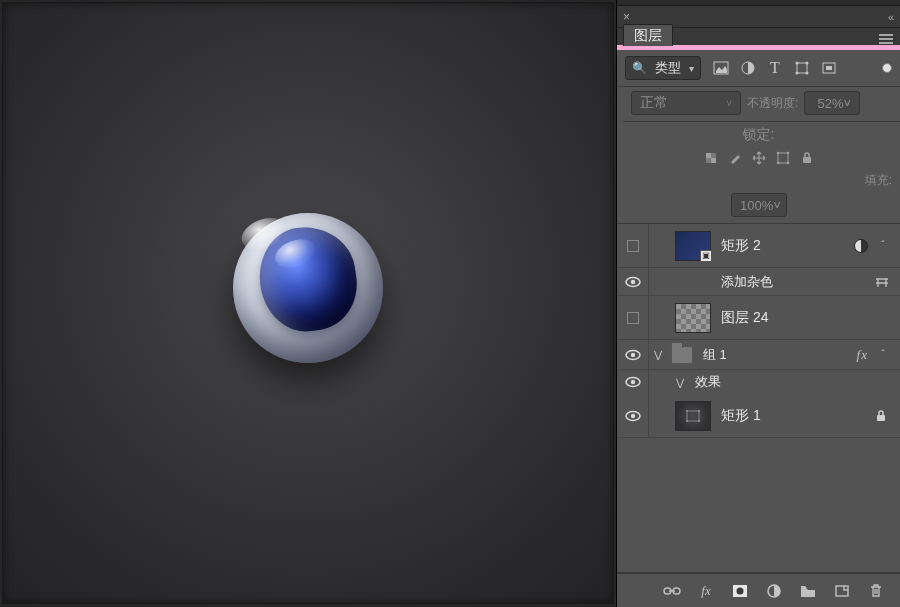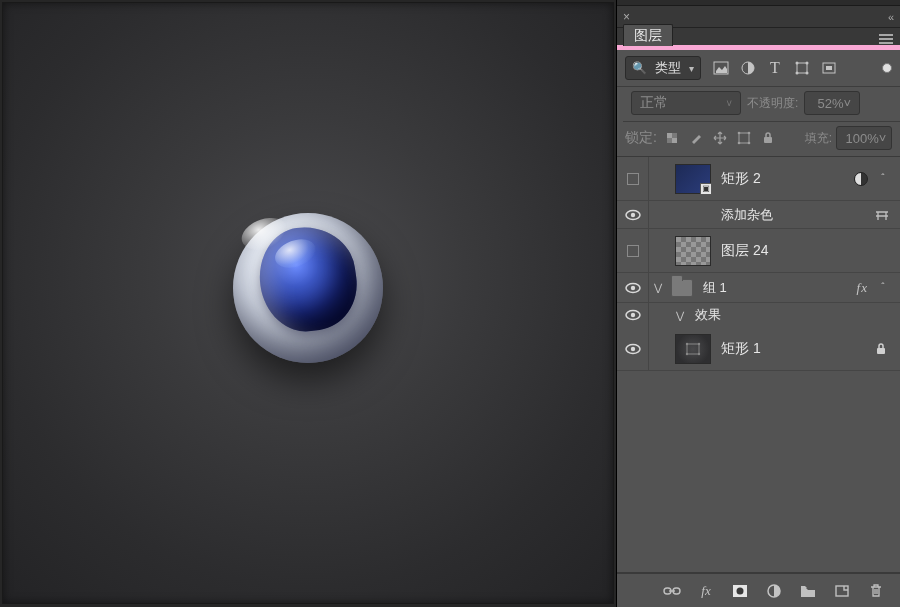--- a/index.html
+++ b/index.html
@@ -194,20 +194,21 @@
     justify-content: center;
   }
   .lock-row {
     display: flex;
     align-items: center;
     padding: 4px 8px 6px;
     border-bottom: 1px solid #3a3a3a;
     gap: 4px;
     color: #8c8c8c;
     font-size: 14px;
+    flex-direction: column;
   }
   .lock-icons { display: flex; gap: 2px; }
   .licon {
     width: 22px; height: 20px;
     display: flex; align-items: center; justify-content: center;
     color: #a8a8a8;
     border-radius: 2px;
   }
   .licon svg{display:block;}
   .layers-list {

